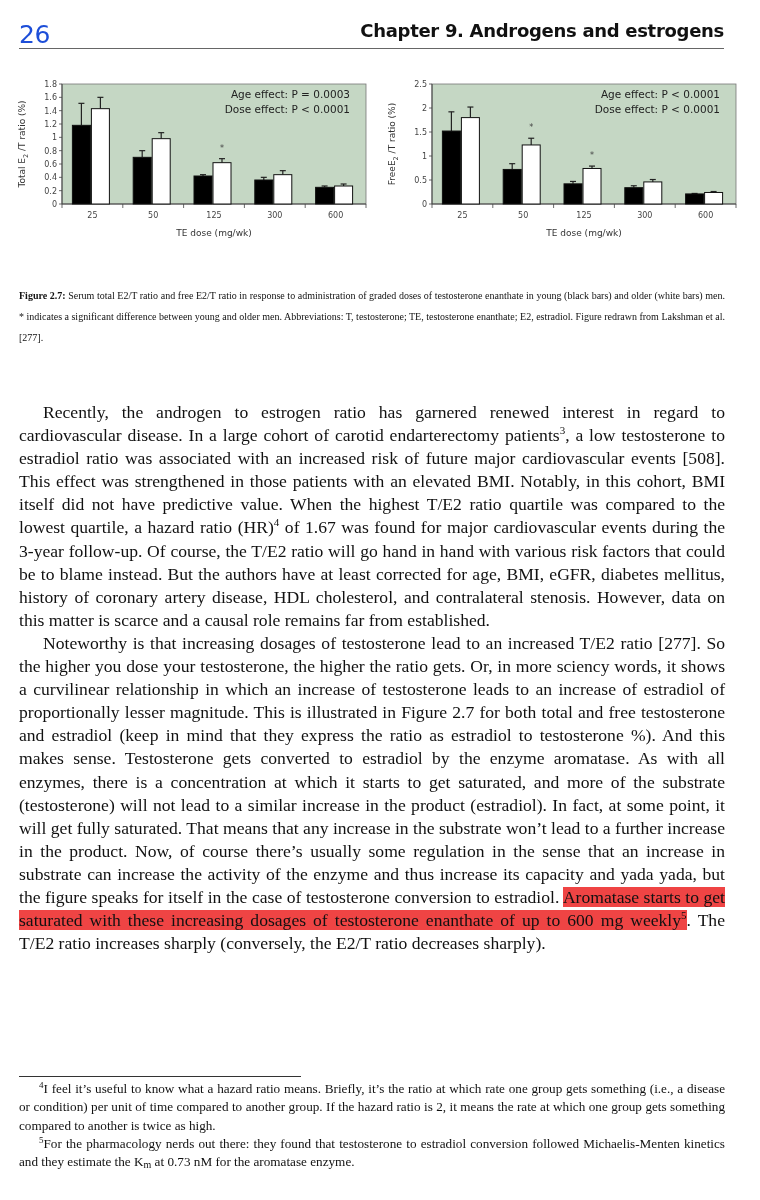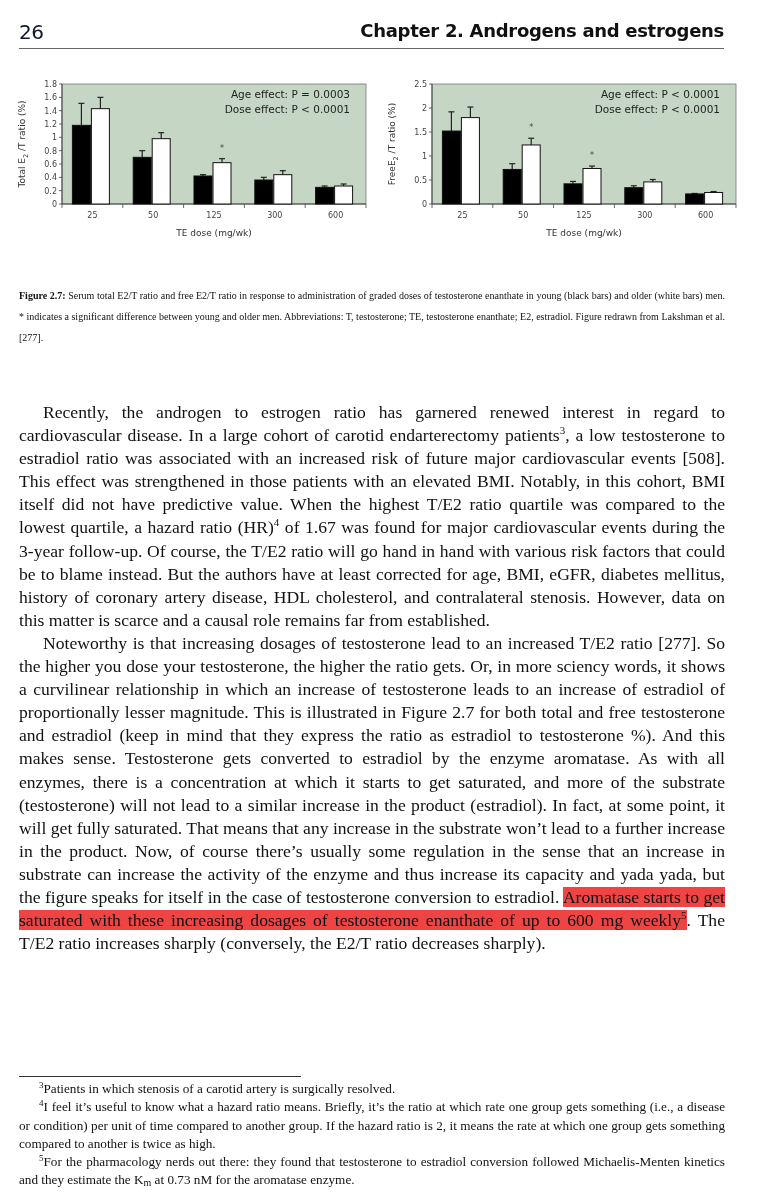--- a/index.html
+++ b/index.html
@@ -1,18 +1,18 @@
 <!DOCTYPE html>
 <html><head>
 <meta charset="utf-8">
 <style>
   html, body { margin: 0; padding: 0; background: #ffffff; }
   body { width: 760px; height: 1200px; position: relative; overflow: hidden; color: #111; }
   .header { position: absolute; left: 19px; top: 18px; width: 705px; height: 30px; border-bottom: 1.5px solid #666; }
-  .page-num { position: absolute; left: 0; top: 2px; font-family: "DejaVu Sans", sans-serif; font-size: 20px; font-weight: normal; color: #0f172a; letter-spacing: -0.5px; }
+  .page-num { position: absolute; left: 0; top: 2px; font-family: "DejaVu Sans", sans-serif; font-size: 25px; font-weight: normal; color: #1d4ed8; letter-spacing: -0.5px; }
   .chapter-title { position: absolute; right: 0; top: 2px; font-family: "DejaVu Sans", sans-serif; font-size: 18px; font-weight: bold; color: #111; letter-spacing: -0.3px; }
   svg.chart { position: absolute; top: 72px; }
   #chart1 { left: 0; }
   #chart2 { left: 370px; }
   .tick { font-family: "DejaVu Sans", sans-serif; font-size: 8px; fill: #444; }
   .axlabel { font-family: "DejaVu Sans", sans-serif; font-size: 9px; fill: #333; }
   .stat { font-family: "DejaVu Sans", sans-serif; font-size: 10.5px; fill: #222; }
   .caption { position: absolute; left: 19px; top: 270px; width: 706px; font-family: "Liberation Serif", serif; font-size: 10px; line-height: 21px; text-align: justify; color: #111; margin-top: 15px; }
   .caption b { font-weight: bold; }
   .body-text { position: absolute; left: 19px; top: 401px; width: 706px; font-family: "Liberation Serif", serif; font-size: 17.6px; line-height: 23.1px; text-align: justify; color: #111; }
@@ -24,21 +24,21 @@
   .footnotes { position: absolute; left: 19px; top: 1080px; width: 706px; font-family: "Liberation Serif", serif; font-size: 13.2px; line-height: 18.3px; text-align: justify; color: #111; }
   .footnotes p { margin: 0; text-indent: 20px; }
   .footnotes sup { font-size: 9px; }
   .sub { font-size: 10px; vertical-align: -2px; }
 </style>
 </head>
 <body>
 
 <div class="header">
   <span class="page-num">26</span>
-  <span class="chapter-title">Chapter 2. Androgens and estrogens</span>
+  <span class="chapter-title">Chapter 9. Androgens and estrogens</span>
 </div>
 
 <svg id="chart1" class="chart" width="370" height="180" xmlns="http://www.w3.org/2000/svg">
     <rect x="62" y="12" width="304" height="120" fill="#c5d7c4" stroke="#777" stroke-width="0.8"></rect>
     <line x1="62" y1="12" x2="62" y2="132" stroke="#444" stroke-width="1"></line>
     <line x1="59" y1="132" x2="62" y2="132" stroke="#444" stroke-width="0.8"></line>
     <text x="57" y="135" text-anchor="end" class="tick">0</text>
     <line x1="59" y1="118.66666666666667" x2="62" y2="118.66666666666667" stroke="#444" stroke-width="0.8"></line>
     <text x="57" y="121.66666666666667" text-anchor="end" class="tick">0.2</text>
     <line x1="59" y1="105.33333333333333" x2="62" y2="105.33333333333333" stroke="#444" stroke-width="0.8"></line>
@@ -172,16 +172,15 @@
 
 <div class="caption"><b>Figure 2.7:</b><span> Serum total E2/T ratio and free E2/T ratio in response to administration of graded doses of testosterone enanthate in young (black bars) and older (white bars) men. * indicates a significant difference between young and older men. Abbreviations: T, testosterone; TE, testosterone enanthate; E2, estradiol. Figure redrawn from Lakshman et al. [277].</span></div>
 
 <div class="body-text">
   <p class="indent"><span>Recently, the androgen to estrogen ratio has garnered renewed interest in regard to cardiovascular disease. In a large cohort of carotid endarterectomy patients</span><sup>3</sup><span>, a low testos­terone to estradiol ratio was associated with an increased risk of future major cardiovascular events [508]. This effect was strengthened in those patients with an elevated BMI. Notably, in this cohort, BMI itself did not have predictive value.  When the highest T/E2 ratio quartile was compared to the lowest quartile, a hazard ratio (HR)</span><sup>4</sup><span> of 1.67 was found for major cardiovascular events during the 3-year follow-up. Of course, the T/E2 ratio will go hand in hand with various risk factors that could be to blame instead. But the authors have at least corrected for age, BMI, eGFR, diabetes mellitus, history of coronary artery disease, HDL cholesterol, and contralateral stenosis. However, data on this matter is scarce and a causal role remains far from established.</span></p>
   <p class="indent"><span>Noteworthy is that increasing dosages of testosterone lead to an increased T/E2 ratio [277].  So the higher you dose your testosterone, the higher the ratio gets.  Or, in more sciency words, it shows a curvilinear relationship in which an increase of testosterone leads to an increase of estradiol of proportionally lesser magnitude. This is illustrated in Figure 2.7 for both total and free testosterone and estradiol (keep in mind that they express the ratio as estradiol to testosterone %). And this makes sense. Testosterone gets converted to estradiol by the enzyme aromatase.  As with all enzymes, there is a concentration at which it starts to get saturated, and more of the substrate (testosterone) will not lead to a similar increase in the product (estradiol). In fact, at some point, it will get fully saturated. That means that any increase in the substrate won’t lead to a further increase in the product. Now, of course there’s usually some regulation in the sense that an increase in substrate can increase the activity of the enzyme and thus increase its capacity and yada yada, but the figure speaks for itself in the case of testosterone conversion to estradiol. </span><span class="hl"><span>Aromatase starts to get saturated with these increasing dosages of testosterone enanthate of up to 600 mg weekly</span><sup>5</sup></span><span>. The T/E2 ratio increases sharply (conversely, the E2/T ratio decreases sharply).</span></p>
 </div>
 
 <div class="fn-rule"></div>
 <div class="footnotes">
-  <p><sup>3</sup><span>Patients in which stenosis of a carotid artery is surgically resolved.</span></p>
   <p><sup>4</sup><span>I feel it’s useful to know what a hazard ratio means.  Briefly, it’s the ratio at which rate one group gets something (i.e., a disease or condition) per unit of time compared to another group. If the hazard ratio is 2, it means the rate at which one group gets something compared to another is twice as high.</span></p>
   <p><sup>5</sup><span>For the pharmacology nerds out there: they found that testosterone to estradiol conversion followed Michaelis-Menten kinetics and they estimate the K</span><span class="sub">m</span><span> at 0.73 nM for the aromatase enzyme.</span></p>
 </div>
 
 </body></html>

